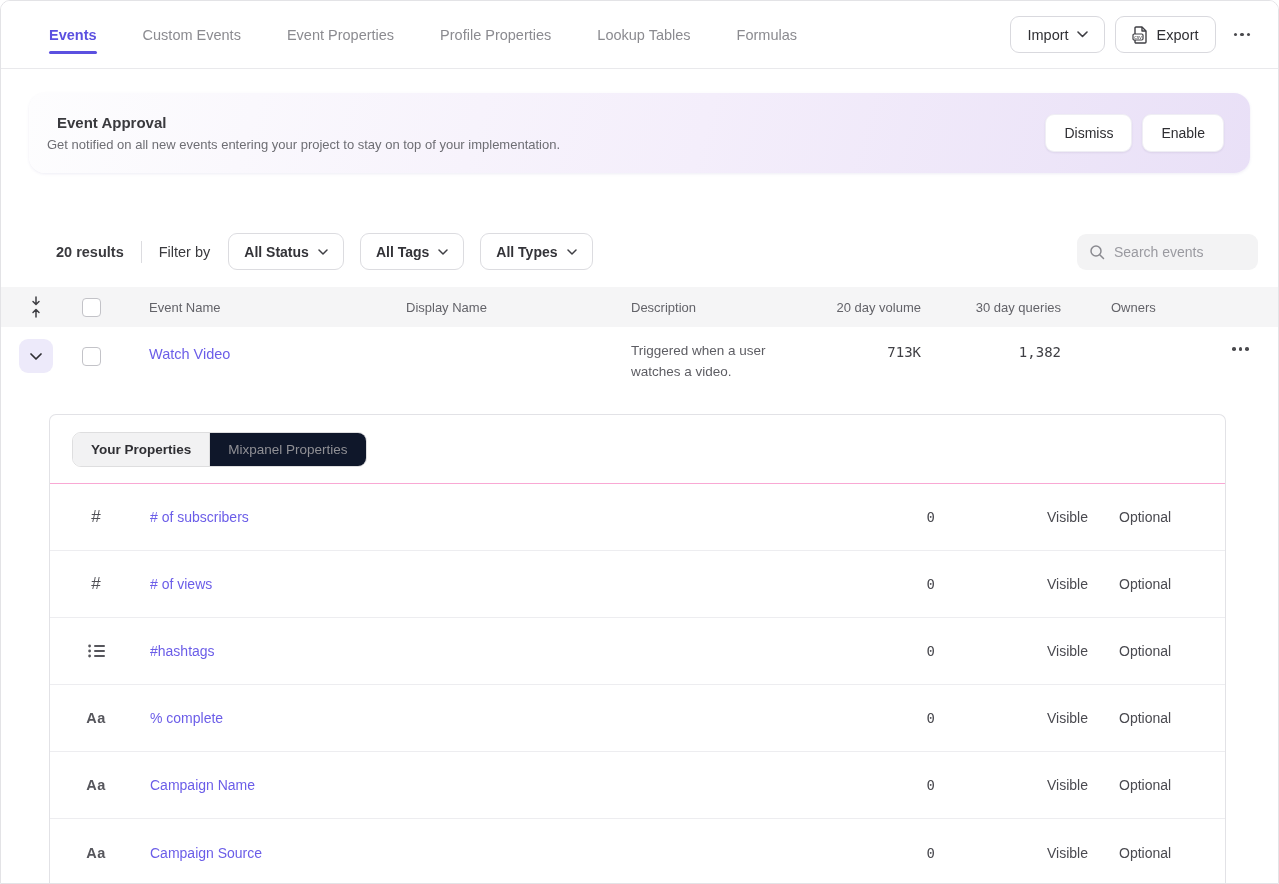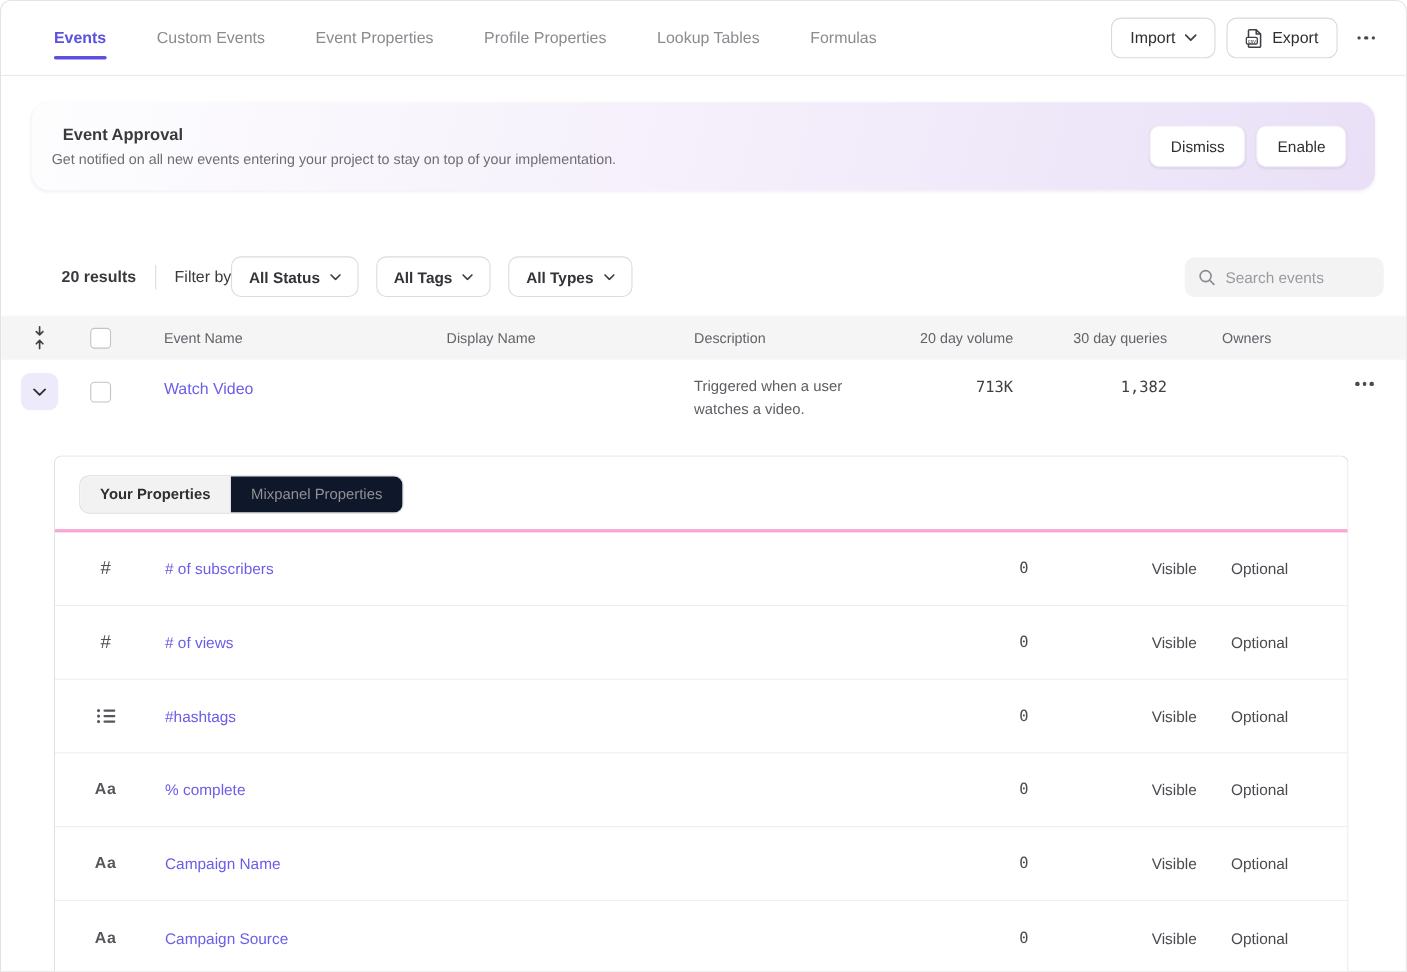--- a/index.html
+++ b/index.html
@@ -22,21 +22,21 @@
   .banner { margin:24px 28px 0; height:80px; border-radius:16px; display:flex; align-items:center; justify-content:space-between; padding:0 26px 0 18px; background:linear-gradient(105deg,#fdfdfe 0%, #f4eefb 55%, #e9e0f7 100%); box-shadow:0 1px 3px rgba(90,80,160,0.10); }
   .banner-title { font-size:15px; font-weight:700; color:#3a3a3e; margin-bottom:6px;margin-left:10px; }
   .banner-desc { font-size:13px; color:#6e6e74; }
   .banner-actions { display:flex; gap:10px; }
   .banner-btn { height:38px; padding:0 18px; background:#fff; border:1px solid #efeef4; border-radius:9px; font-size:14px; font-weight:500; color:#2f2f33; cursor:pointer; box-shadow:0 1px 2px rgba(40,30,80,0.08); font-family:inherit;text-align:center; }
 
   
   .filter-row { margin:60px 20px 0 55px; display:flex; align-items:center; }
   .results { font-size:14.5px; font-weight:600; color:#3a3a3e; }
   .vdiv { width:1px; height:22px; background:#dcdce0; margin:0 17px; }
-  .filter-by { font-size:14.5px; font-weight:500; color:#3a3a3e; margin-right:0; }
+  .filter-by { font-size:14.5px; font-weight:500; color:#3a3a3e; margin-right:18px; }
   .dropdown { display:inline-flex; align-items:center; gap:9px; height:37px; padding:0 15px; border:1px solid #dcdce0; border-radius:9px; background:#fff; font-size:14px; font-weight:600; color:#333338; margin-right:16px; cursor:pointer; font-family:inherit; }
   .search { margin-left:auto; margin-right:0; width:181px; height:36px; background:#f3f3f4; border-radius:9px; display:flex; align-items:center; padding:0 12px; gap:9px; }
   .search input { border:none; background:transparent; outline:none; font-size:14px; color:#444; width:100%; font-family:inherit; }
   .search input::placeholder { color:#9a9aa0; }
 
   
   .grid { display:grid; grid-template-columns:70px 40px 295px 225px 190px 100px 140px 140px 79px; align-items:center; }
   .thead { margin-top:17px; height:40px; background:#f5f5f6; font-size:13px; color:#636369; }
   .thead .cell-name { padding-left:38px; }
   .cell-owners { padding-left:50px; }
@@ -48,21 +48,21 @@
   .expander { width:34px; height:34px; margin-left:18px; background:#edeafa; border:none; border-radius:9px; display:flex; align-items:center; justify-content:center; cursor:pointer; }
   .event-row .checkbox { margin-top:8px; }
   .link { color:#6b5de8; text-decoration:none; cursor:pointer; }
   .event-name { padding-left:38px; padding-top:7px; font-size:14.5px; }
   .desc { font-size:13.5px; color:#5d5d63; line-height:1.55; padding-top:2px; padding-right:30px; }
   .event-row .num { padding-top:5px; font-size:14px; color:#3f3f44; }
   .row-actions { justify-self:center; padding-top:8px; }
 
   
   .panel { margin:0 54px 0 48px; width:1177px; border:1px solid #e2e2e6; border-radius:7px 7px 0 0; border-bottom:none; background:#fff; }
-  .panel-head { padding:17px 0 0 22px; height:69px; border-bottom:3px solid #f9a8d4; }
+  .panel-head { padding:17px 0 0 22px; height:69px; border-bottom:1px solid #f9a8d4; }
   .segment { display:inline-flex; border:1px solid #dededf; border-radius:9px; overflow:hidden; }
   .seg { padding:9px 18px; font-size:13.5px; cursor:pointer; background:#0f172a; color:#909095; font-weight:400; }
   .seg.active { background:#f2f2f3; color:#2f2f33; font-weight:700; border-right:1px solid #dededf; }
   .prow { display:grid; grid-template-columns:60px 689px 120px 184px 92px; align-items:center; height:67px; padding:0 16px; border-bottom:1px solid #ededf0; font-size:14px; }
   .prow:last-child { border-bottom:none; }
   .ptype { justify-self:center; color:#56565c; }
   .ptype.hash { font-size:17px; font-weight:400; color:#4f4f55; }
   .ptype.text-t { font-size:14.5px; font-weight:600; letter-spacing:0.5px; }
   .pname { padding-left:24px; font-size:14px; }
   .pcount { text-align:right; color:#4a4a50; font-size:14px; }

